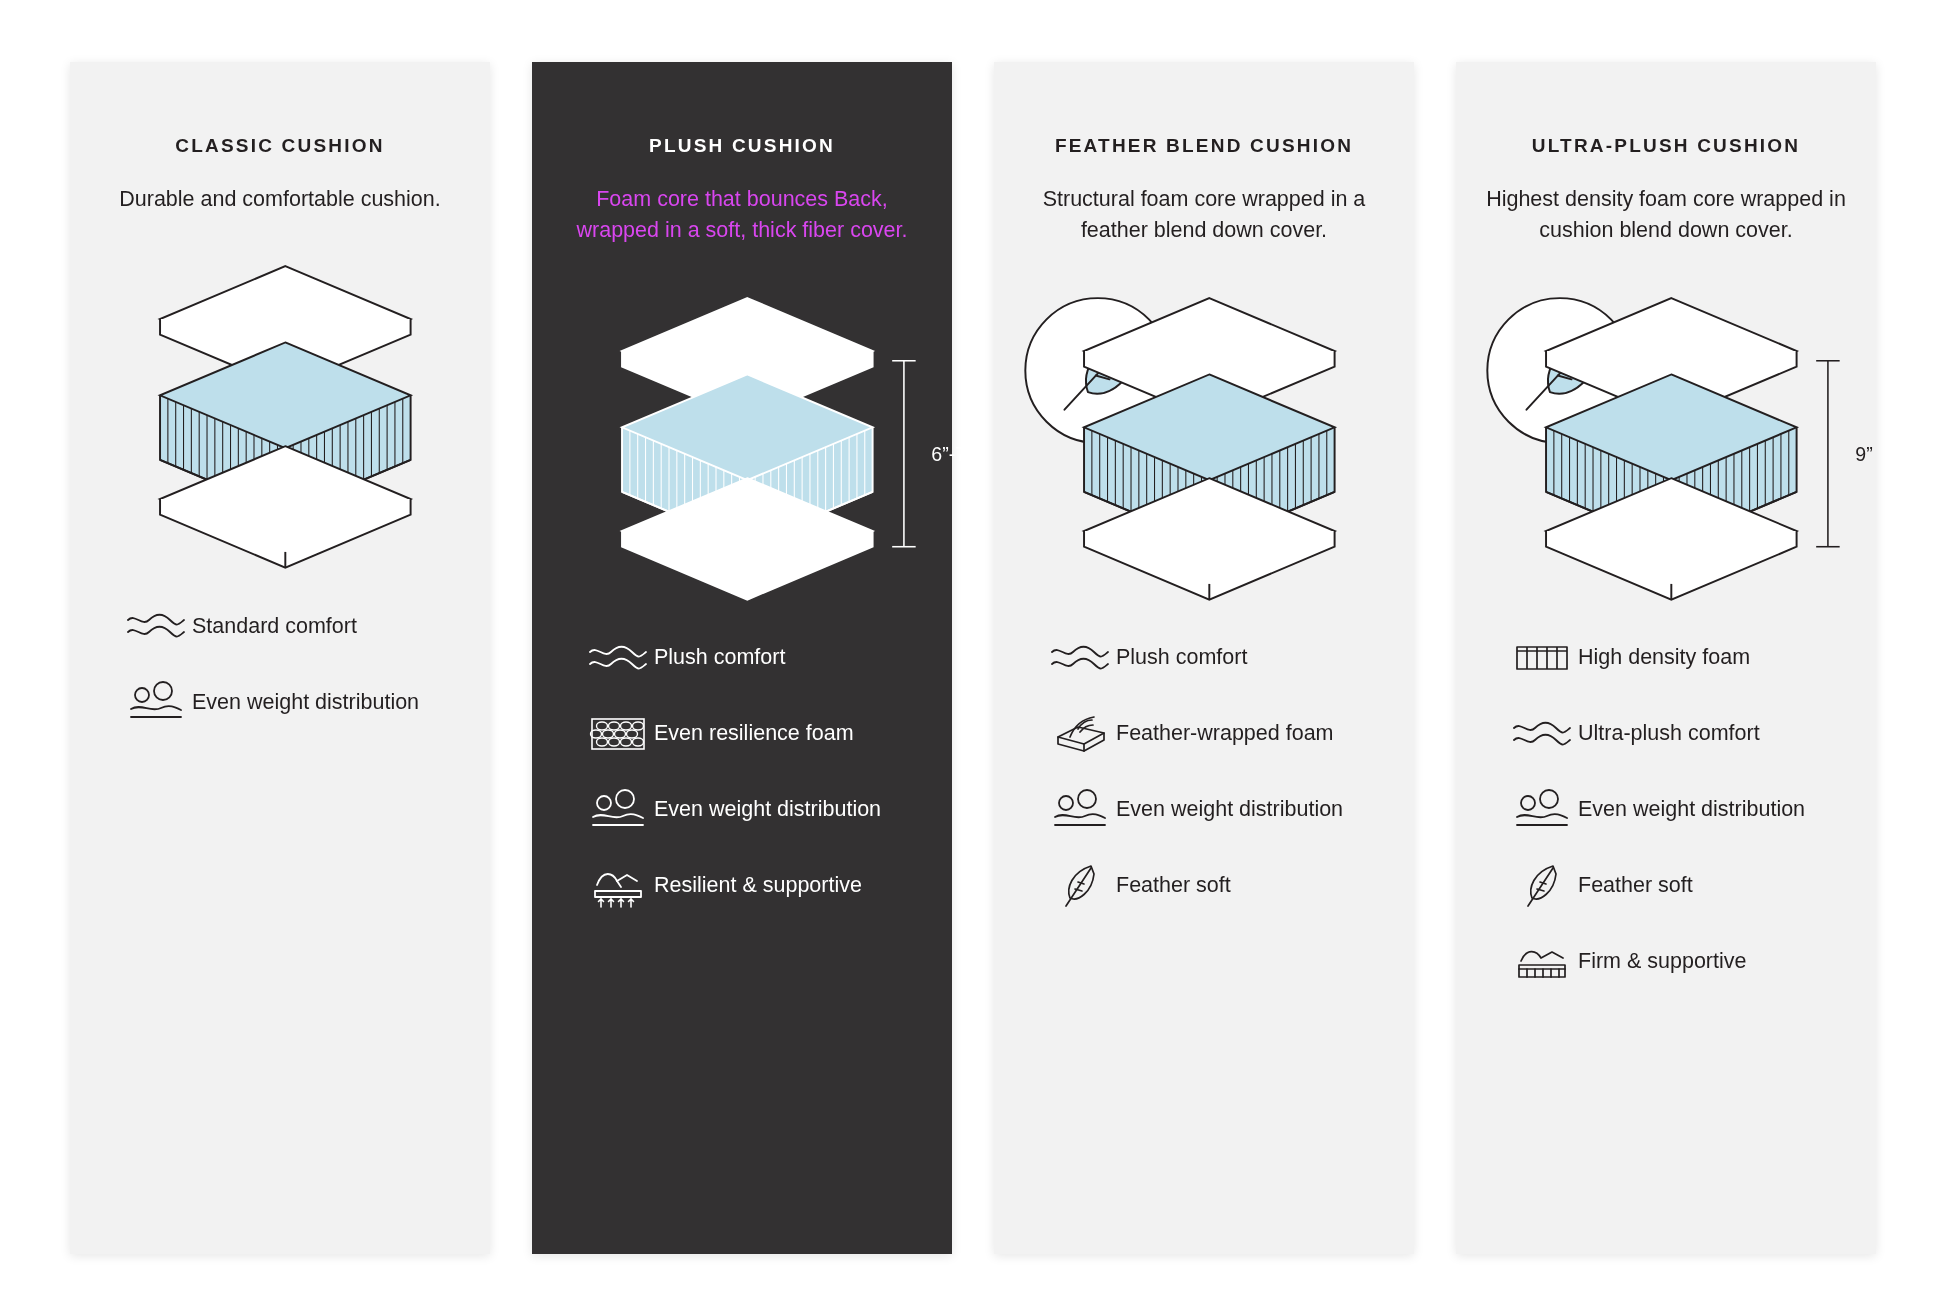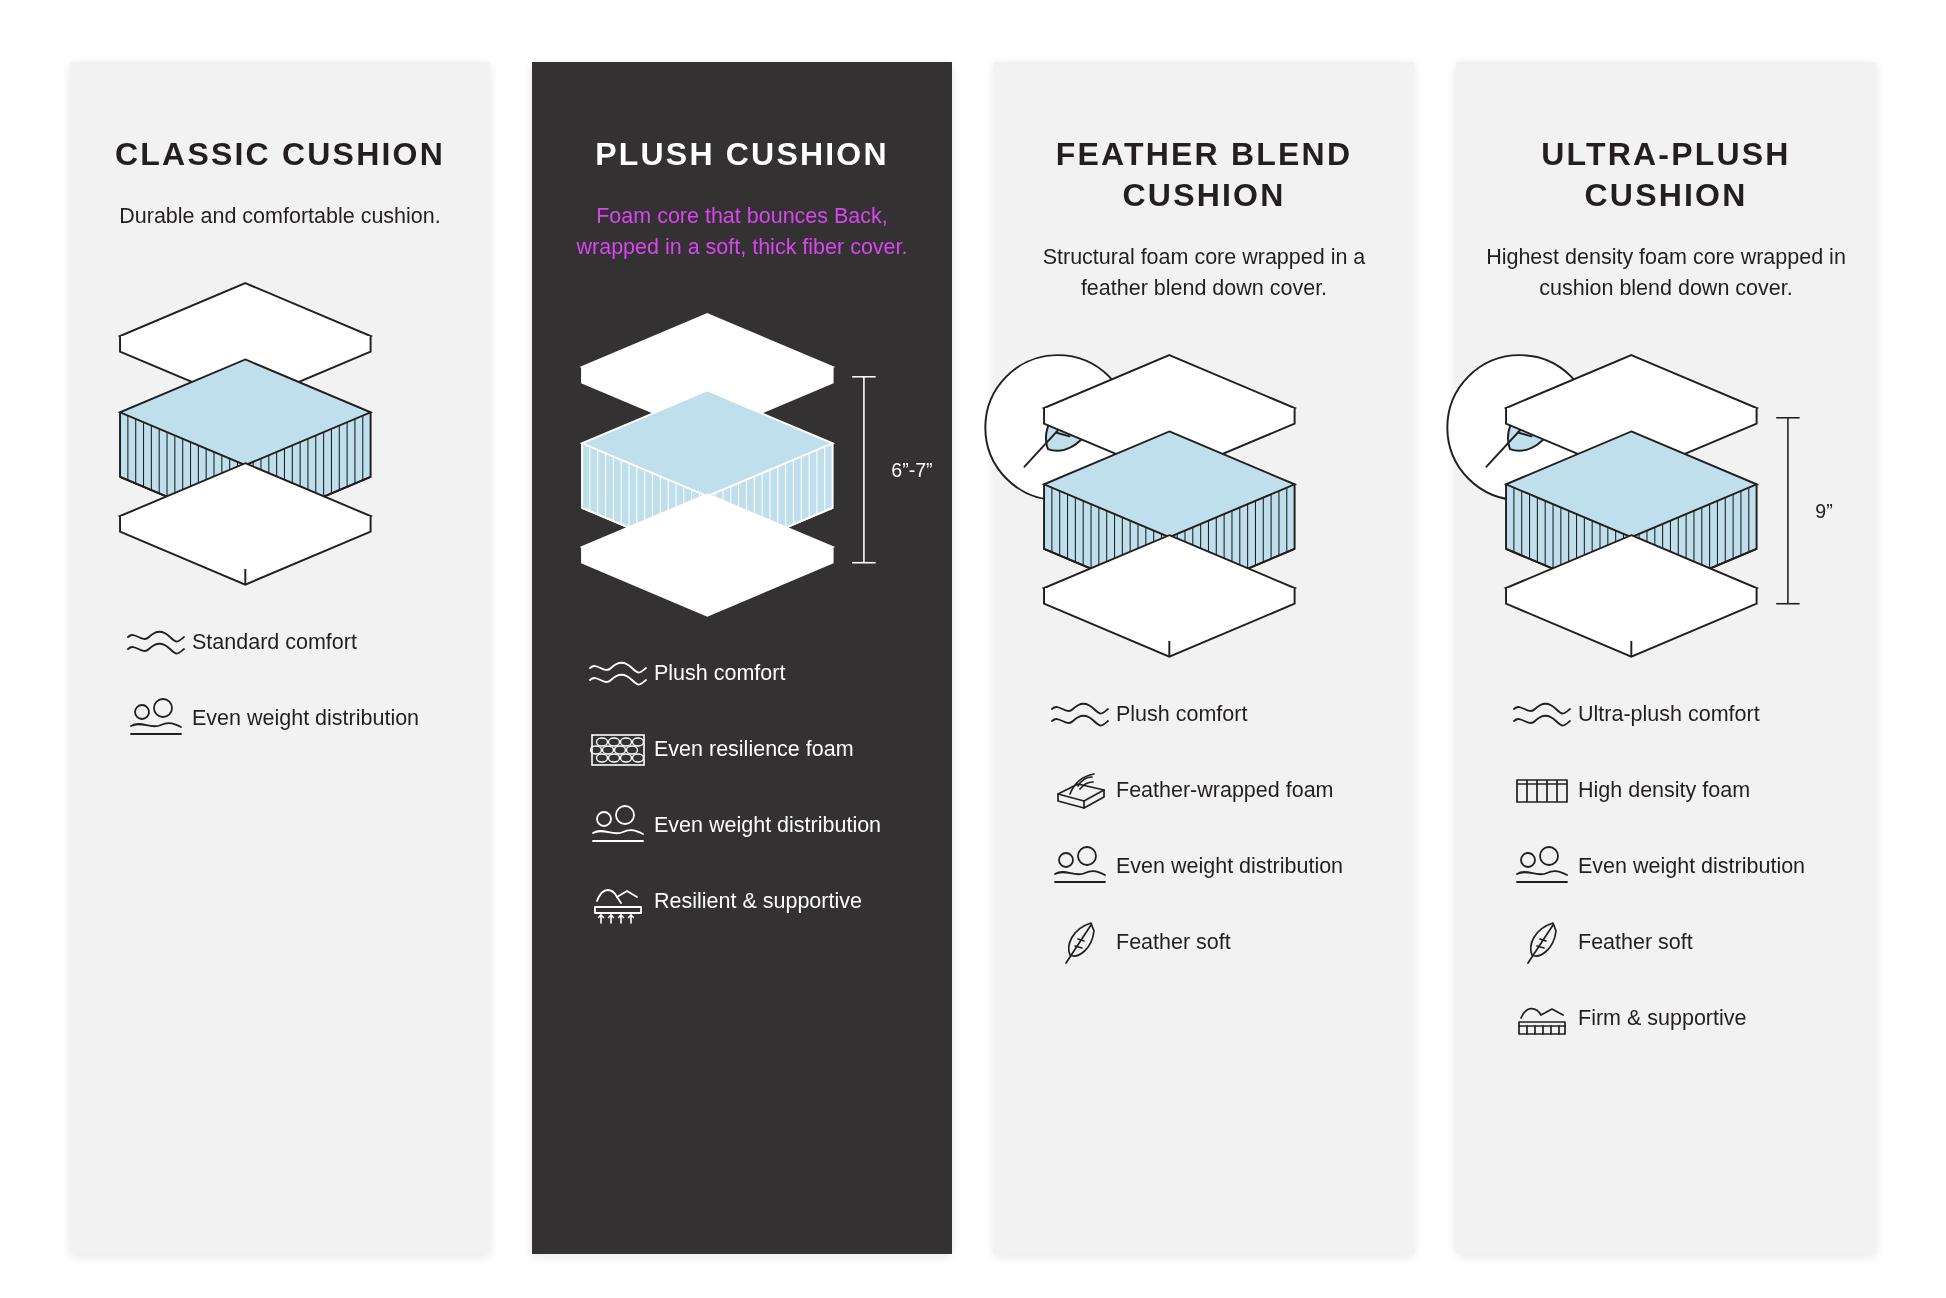--- a/index.html
+++ b/index.html
@@ -29,21 +29,21 @@
     display: flex;
     flex-direction: column;
     align-items: center;
     padding-top: 72px;
   }
   .card.dark {
     background: #333132;
     color: #ffffff;
   }
   .card-title {
-    font-size: 32px;
+    font-size: 19px;
     font-weight: bold;
     letter-spacing: 2.2px;
     text-align: center;
     line-height: 1.28;
     color: #231f20;
     margin: 0 0 22px 0;
     text-transform: uppercase;
   }
   .card.dark .card-title { color: #ffffff; }
   .card-desc {
@@ -56,21 +56,21 @@
   }
   .card.dark .card-desc { color: #d946ef; }
 
   .diagram-wrap {
     position: relative;
     width: 420px;
     height: 330px;
     margin-top: 26px;
     display: flex;
     align-items: center;
-    justify-content: flex-end;
+    justify-content: flex-start;
   }
   .diagram-wrap svg { display: block; overflow: visible; }
 
   .features {
     margin-top: 26px;
     width: 100%;
     padding: 0 40px 0 54px;
     display: flex;
     flex-direction: column;
     gap: 26px;
@@ -476,39 +476,39 @@
       <line x1="370" y1="82" x2="370" y2="272"></line>
       <line x1="358" y1="82" x2="382" y2="82"></line>
       <line x1="358" y1="272" x2="382" y2="272"></line>
     </g>
     <text x="398" y="184" class="dim-label" font-size="20" font-family="Liberation Sans, sans-serif">9”</text>
   </svg>
     </div>
     <div class="features">
     <div class="feature">
       <span class="feature-icon">
-            <svg width="60" height="30" viewBox="0 0 60 30" fill="none" stroke="#231f20" stroke-width="1.8" stroke-linecap="round">
-        <path d="M2 9 C9 2, 16 16, 23 9 S37 2, 44 9 S52 14, 58 9"></path>
-        <path d="M2 21 C9 14, 16 28, 23 21 S37 14, 44 21 S52 26, 58 21"></path>
-      </svg>
-          </span>
-      <span class="feature-label">Ultra-plush comfort</span>
-    </div>
-    <div class="feature">
-      <span class="feature-icon">
             <svg width="62" height="40" viewBox="0 0 62 40" fill="none" stroke="#231f20" stroke-width="1.7" stroke-linejoin="round">
         <rect x="6" y="9" width="50" height="22"></rect>
         <path d="M16 9 V31"></path>
               <path d="M26 9 V31"></path>
               <path d="M36 9 V31"></path>
               <path d="M46 9 V31"></path>
         <path d="M6 13 H56"></path>
       </svg>
           </span>
       <span class="feature-label">High density foam</span>
+    </div>
+    <div class="feature">
+      <span class="feature-icon">
+            <svg width="60" height="30" viewBox="0 0 60 30" fill="none" stroke="#231f20" stroke-width="1.8" stroke-linecap="round">
+        <path d="M2 9 C9 2, 16 16, 23 9 S37 2, 44 9 S52 14, 58 9"></path>
+        <path d="M2 21 C9 14, 16 28, 23 21 S37 14, 44 21 S52 26, 58 21"></path>
+      </svg>
+          </span>
+      <span class="feature-label">Ultra-plush comfort</span>
     </div>
     <div class="feature">
       <span class="feature-icon">
             <svg width="62" height="46" viewBox="0 0 62 46" fill="none" stroke="#231f20" stroke-width="1.8" stroke-linecap="round">
         <circle cx="17" cy="16" r="7"></circle>
         <circle cx="38" cy="12" r="9"></circle>
         <path d="M6 30 C16 24, 26 34, 36 29 C44 25, 50 28, 56 31"></path>
         <path d="M6 38 H56"></path>
       </svg>
           </span>

